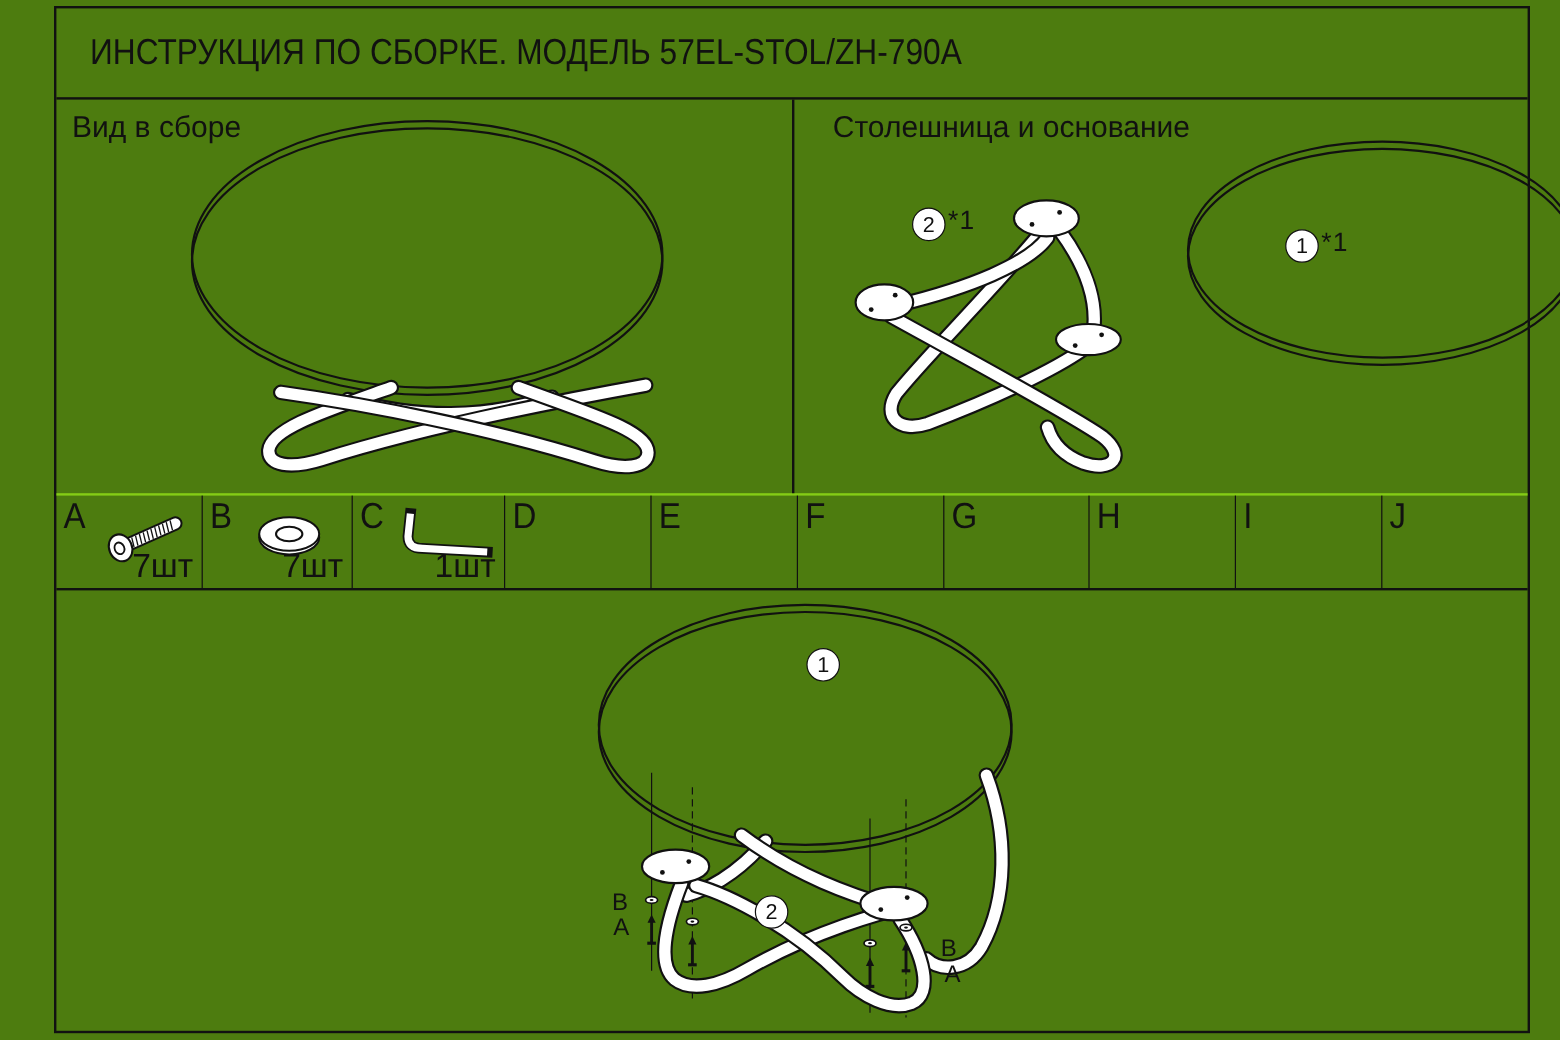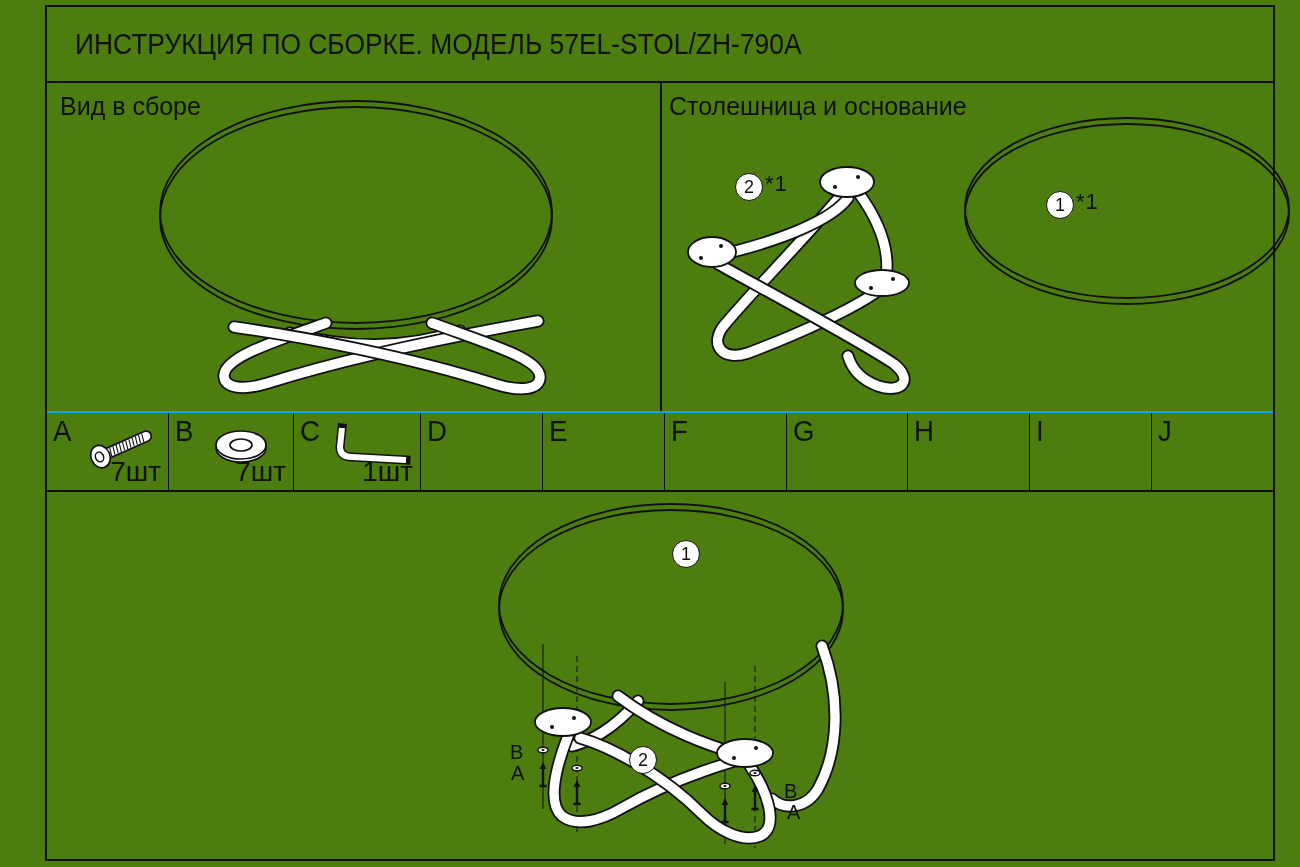--- a/index.html
+++ b/index.html
@@ -5,23 +5,23 @@
   html,body{margin:0;padding:0;background:#fff;}
   .sheet{position:relative;width:1300px;height:867px;background:#4d7c0f;
          font-family:"Liberation Sans","DejaVu Sans",sans-serif;color:#111;overflow:hidden;}
   .frame{position:absolute;left:45px;top:5px;width:1226px;height:852px;border:2px solid #111;}
   .abs{position:absolute;}
 
   
   .row-title{left:0;top:0;width:100%;height:74px;border-bottom:2px solid #111;}
   .title-text{left:28px;top:0;height:74px;line-height:74px;font-size:30px;
               transform:scaleX(0.88);transform-origin:left center;white-space:nowrap;}
-  .row-panels{left:0;top:76px;width:100%;height:328px;border-bottom:2px solid #0ea5e9;}
+  .row-panels{left:0;top:76px;width:100%;height:328px;border-bottom:2px solid #84cc16;}
   .panel-left{left:0;top:0;width:613px;height:328px;border-right:2px solid #111;}
-  .panel-right{left:615px;top:0;right:0;height:328px;}
+  .panel-right{left:640px;top:0;right:0;height:328px;}
   .panel-label{font-size:25px;white-space:nowrap;}
 
   
   .row-parts{left:0;top:406px;width:100%;height:77px;border-bottom:2px solid #111;display:flex;}
   .part-cell{position:relative;border-right:1.6px solid #111;flex:1 1 0;}
   .part-cell:last-child{border-right:none;}
   .part-cell.w1{flex:0 0 121px;} .part-cell.w2{flex:0 0 124px;} .part-cell.w3{flex:0 0 126px;}
   .part-key{position:absolute;left:6px;top:1px;font-size:30px;transform:scaleX(0.92);transform-origin:left top;}
   .part-qty{position:absolute;right:7px;bottom:2px;font-size:28px;}
   .part-icon{position:absolute;}

